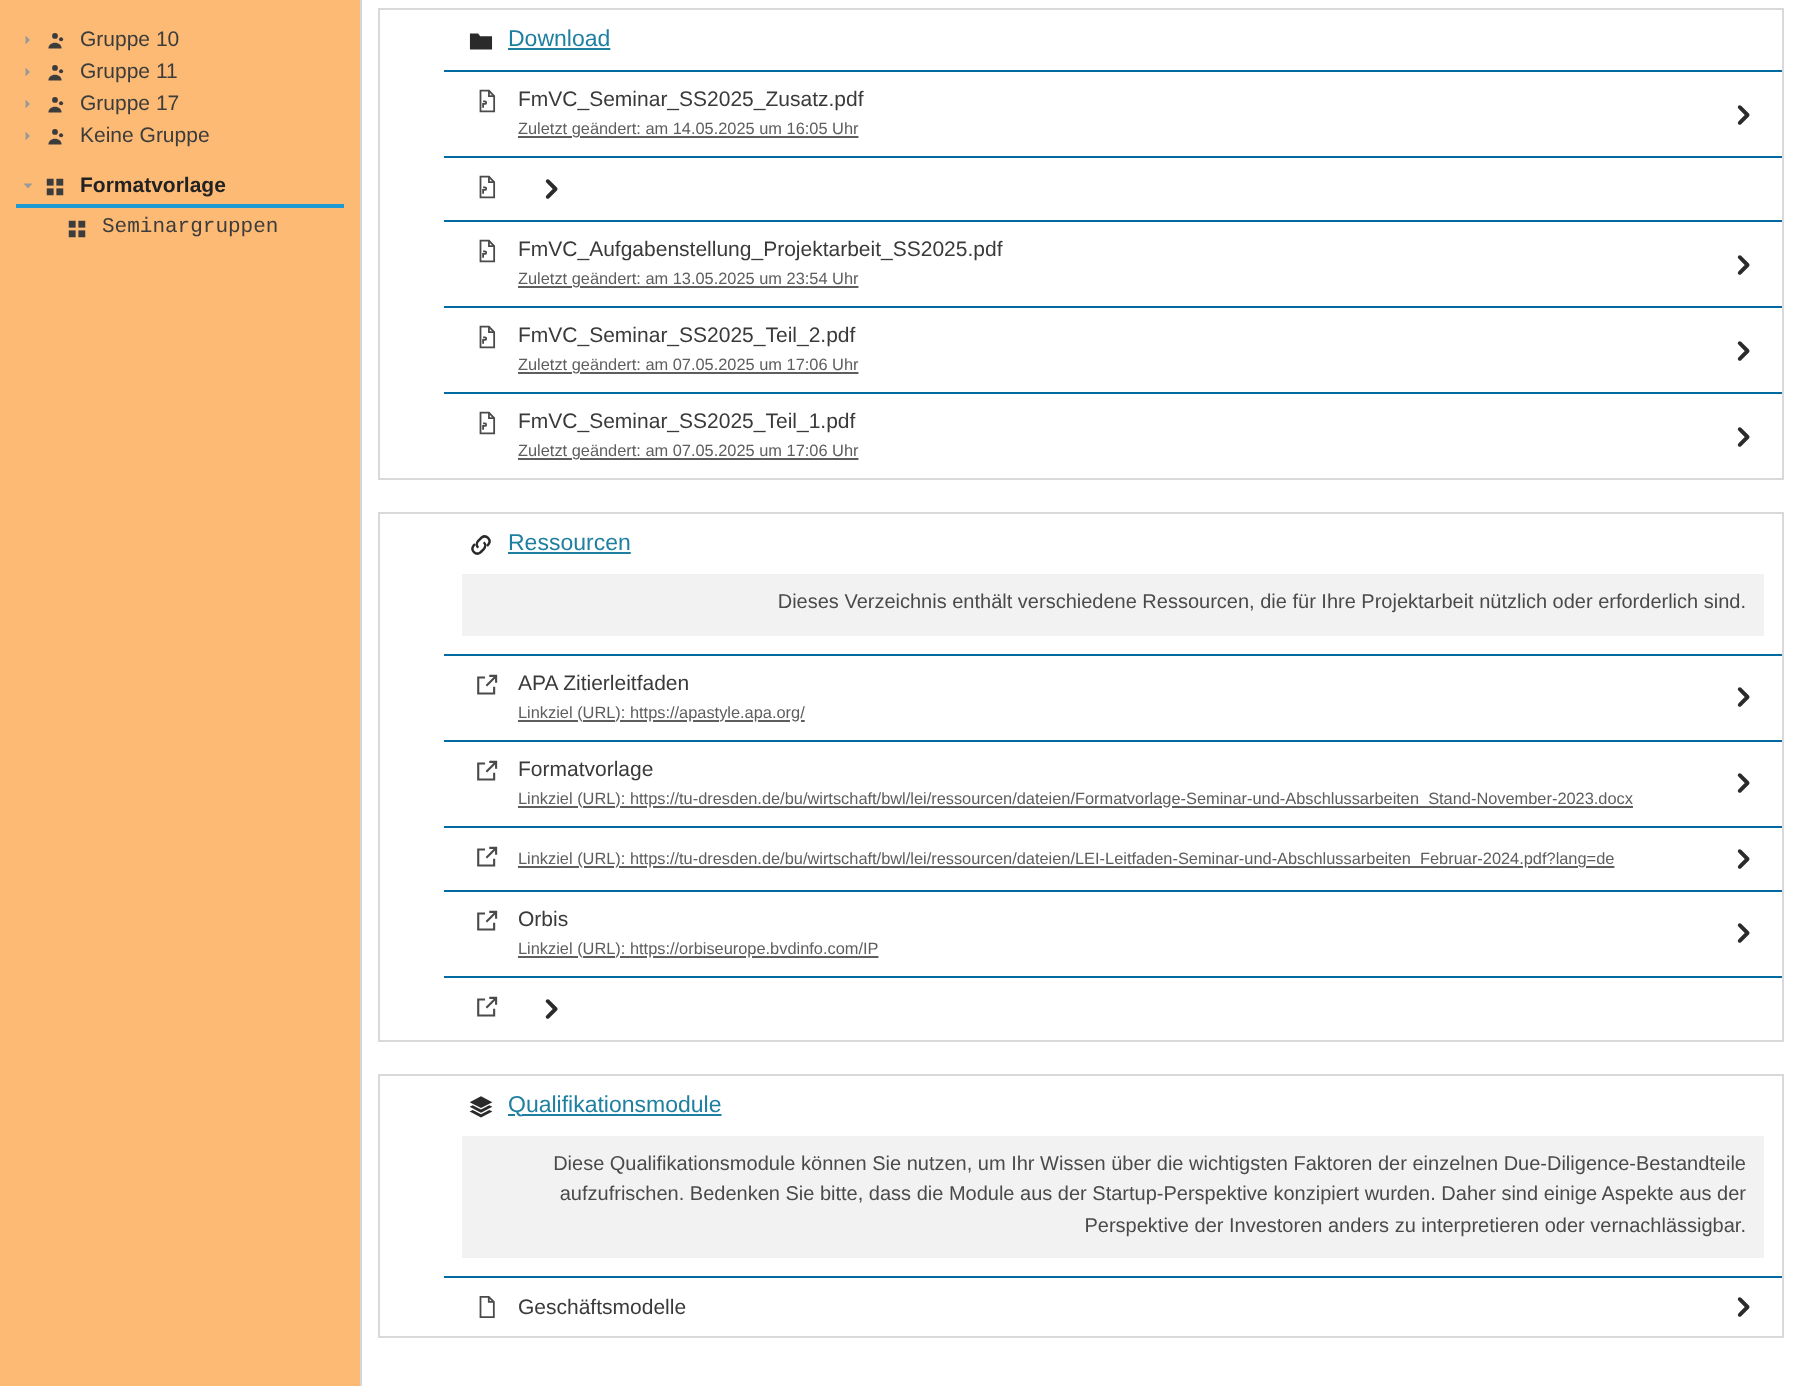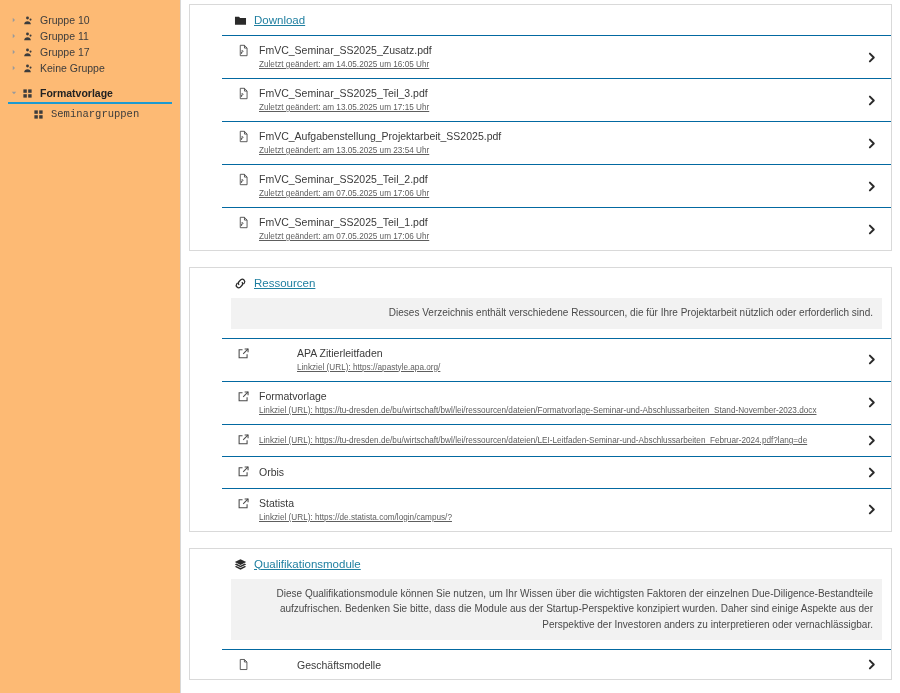--- a/index.html
+++ b/index.html
@@ -97,21 +97,21 @@
   .rows { padding: 0 0 0 0; }
   .row {
     display: flex;
     align-items: center;
     border-top: 1px solid #0369a1;
     padding: 7px 10px 7px 12px;
     min-height: 32px;
     cursor: pointer;
   }
   .row:first-child { }
-  .rows.has-desc .row:first-child { margin-top: 9px; gap: 38px; }
+  .rows.has-desc .row:first-child { margin-top: 9px; }
   .rows.no-desc .row:first-child { }
   .row-icon {
     width: 18px; flex: 0 0 18px;
     display: flex; align-items: center; justify-content: center;
     margin-right: 7px;
     color: #4a4a4a;
     align-self: flex-start;
     margin-top: 1px;
   }
   .row-body { flex: 1 1 auto; min-width: 0; }
@@ -273,24 +273,20 @@
               </span>
             </div>
             <div class="row">
               <span class="row-icon">
                 <svg width="13" height="13" viewBox="0 0 16 16">
                   <path d="M4 1.6h5.2L12.4 5v9.4H4z" fill="none" stroke="currentColor" stroke-width="1.1"></path>
                   <path d="M9.2 1.6V5h3.2" fill="none" stroke="currentColor" stroke-width="1.1"></path>
                   <path d="M5.6 8.2h1.1a.8.8 0 0 1 0 1.6H5.6v2.4" fill="none" stroke="currentColor" stroke-width="1.1"></path>
                 </svg>
               </span>
-              <div class="row-body">
-                <div class="row-title">FmVC_Seminar_SS2025_Teil_3.pdf</div>
-                <div class="row-sub">Zuletzt geändert: am 13.05.2025 um 17:15 Uhr</div>
-              </div>
               <span class="row-chevron">
                 <svg width="13" height="13" viewBox="0 0 16 16" stroke-linecap="round" stroke-linejoin="round">
                   <path d="M6 3.2 10.8 8 6 12.8" fill="none" stroke="currentColor" stroke-width="2.4"></path>
                 </svg>
               </span>
             </div>
             <div class="row">
               <span class="row-icon">
                 <svg width="13" height="13" viewBox="0 0 16 16">
                   <path d="M4 1.6h5.2L12.4 5v9.4H4z" fill="none" stroke="currentColor" stroke-width="1.1"></path>
@@ -414,39 +410,36 @@
             <div class="row">
               <span class="row-icon">
                 <svg width="13" height="13" viewBox="0 0 16 16">
                   <path d="M12.4 9v4.2H2.6V3.4h4.2" fill="none" stroke="currentColor" stroke-width="1.3"></path>
                   <path d="M9.4 2.4h4.2v4.2" fill="none" stroke="currentColor" stroke-width="1.3"></path>
                   <path d="M13.6 2.4 7.6 8.4" fill="none" stroke="currentColor" stroke-width="1.3"></path>
                 </svg>
               </span>
               <div class="row-body">
                 <div class="row-title">Orbis</div>
+                <div class="row-sub">Linkziel (URL): https://orbiseurope.bvdinfo.com/IP</div>
               </div>
               <span class="row-chevron">
                 <svg width="13" height="13" viewBox="0 0 16 16" stroke-linecap="round" stroke-linejoin="round">
                   <path d="M6 3.2 10.8 8 6 12.8" fill="none" stroke="currentColor" stroke-width="2.4"></path>
                 </svg>
               </span>
             </div>
             <div class="row">
               <span class="row-icon">
                 <svg width="13" height="13" viewBox="0 0 16 16">
                   <path d="M12.4 9v4.2H2.6V3.4h4.2" fill="none" stroke="currentColor" stroke-width="1.3"></path>
                   <path d="M9.4 2.4h4.2v4.2" fill="none" stroke="currentColor" stroke-width="1.3"></path>
                   <path d="M13.6 2.4 7.6 8.4" fill="none" stroke="currentColor" stroke-width="1.3"></path>
                 </svg>
               </span>
-              <div class="row-body">
-                <div class="row-title">Statista</div>
-                <div class="row-sub">Linkziel (URL): https://de.statista.com/login/campus/?</div>
-              </div>
               <span class="row-chevron">
                 <svg width="13" height="13" viewBox="0 0 16 16" stroke-linecap="round" stroke-linejoin="round">
                   <path d="M6 3.2 10.8 8 6 12.8" fill="none" stroke="currentColor" stroke-width="2.4"></path>
                 </svg>
               </span>
             </div>
           </div>
         </div>
         <div class="card">
           <div class="card-header">

